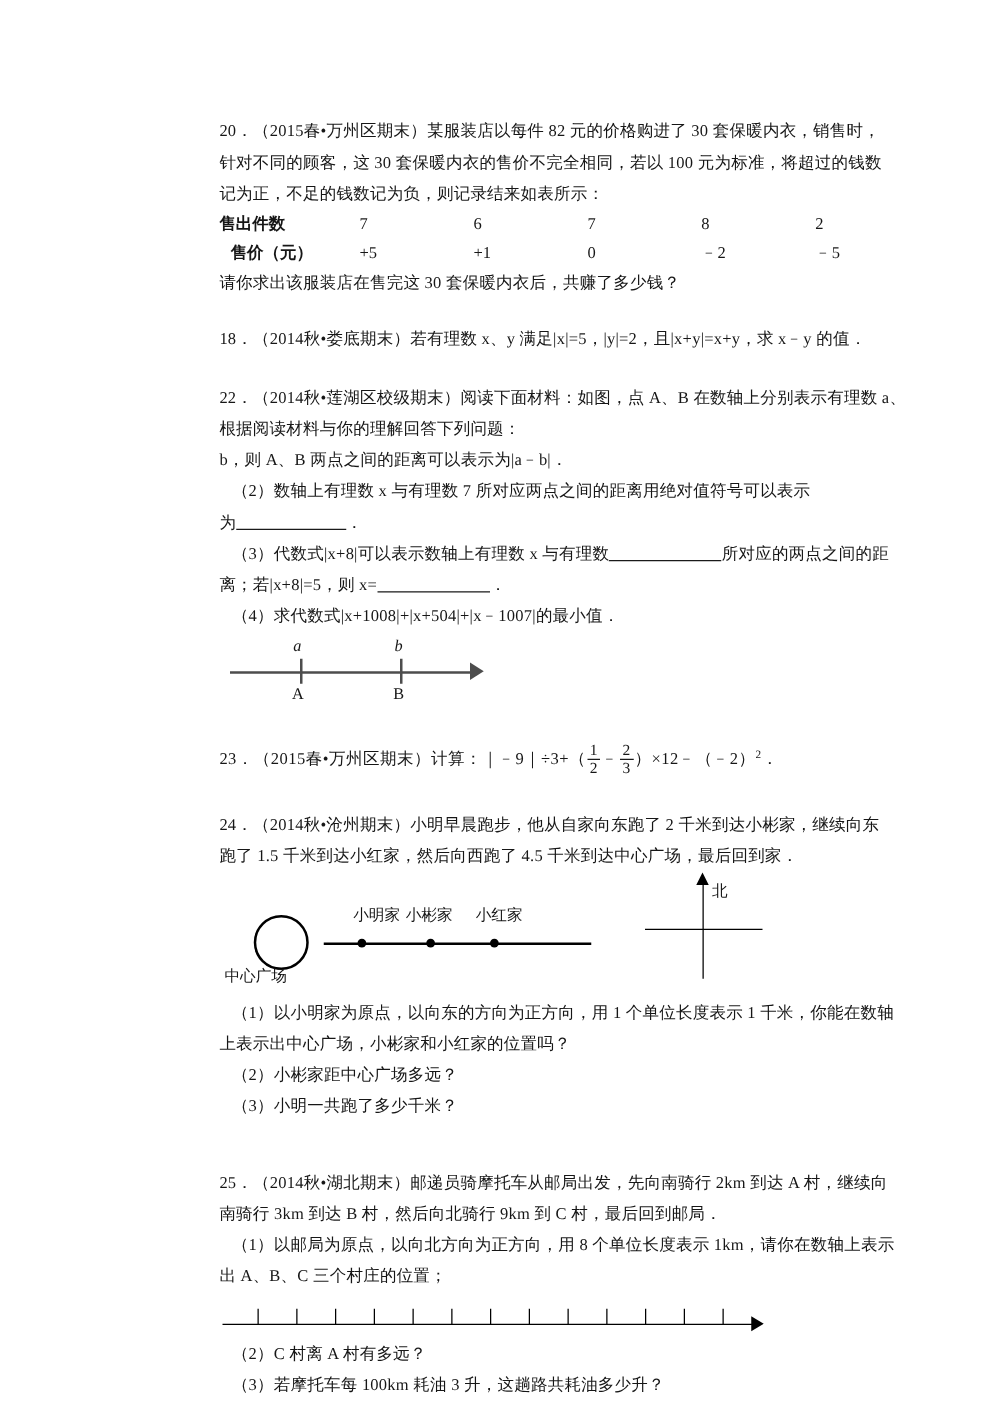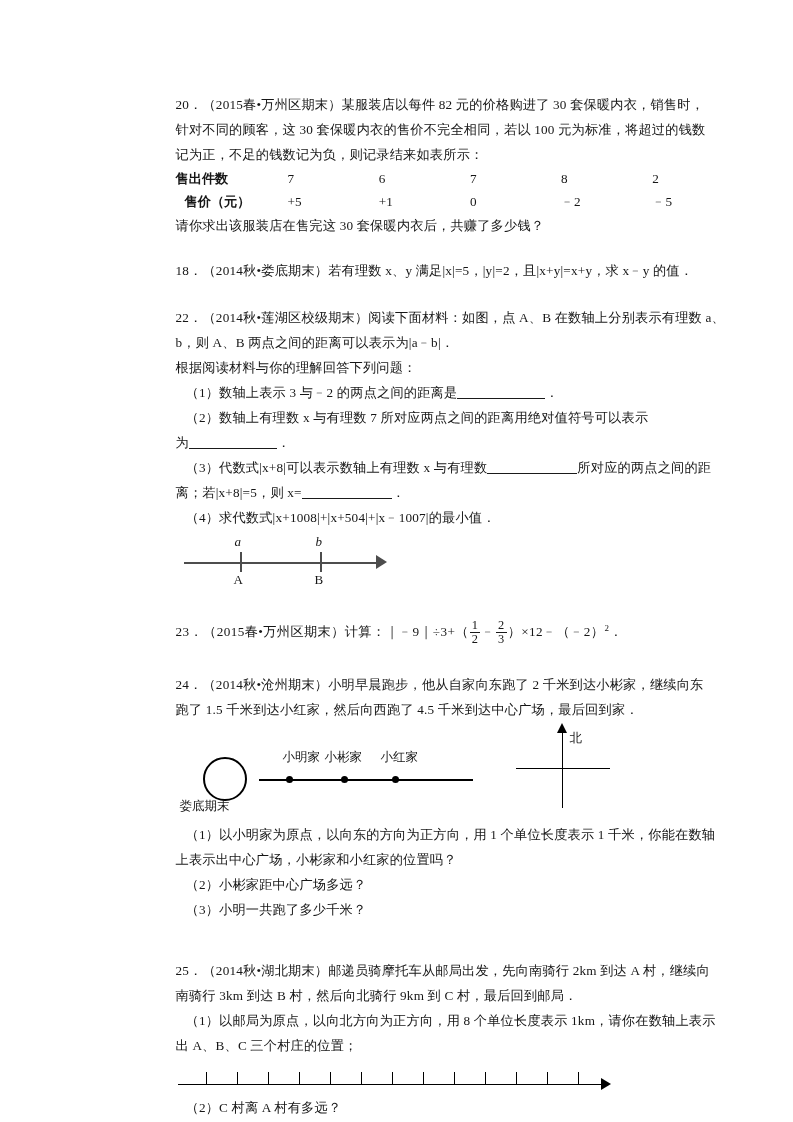--- a/index.html
+++ b/index.html
@@ -288,26 +288,23 @@
         </table>
       <div class="line">请你求出该服装店在售完这 30 套保暖内衣后，共赚了多少钱？</div>
     </div>
 
     <div class="q-block" style="margin-top:20px;margin-bottom:22px;">
       <div class="line">18．（2014秋•娄底期末）若有理数 x、y 满足|x|=5，|y|=2，且|x+y|=x+y，求 x﹣y 的值．</div>
     </div>
 
     <div class="q-block">
       <div class="line">22．（2014秋•莲湖区校级期末）阅读下面材料：如图，点 A、B 在数轴上分别表示有理数 a、</div>
+      <div class="line">根据阅读材料与你的理解回答下列问题：</div>
       <div class="line">b，则 A、B 两点之间的距离可以表示为|a﹣b|．</div>
-      <div class="line">根据阅读材料与你的理解回答下列问题：</div>
-
-      <div class="line sub">
-        <span>（1）数轴上表示 3 与﹣2 的两点之间的距离是</span><span class="blank w88"></span><span>．</span>
-      </div>
+
 
       <div class="line sub">（2）数轴上有理数 x 与有理数 7 所对应两点之间的距离用绝对值符号可以表示</div>
       <div class="line">
         <span>为</span><span class="blank w88"></span><span>．</span>
       </div>
 
       <div class="line sub">
         <span>（3）代数式|x+8|可以表示数轴上有理数 x 与有理数</span><span class="blank w90"></span><span>所对应的两点之间的距</span>
       </div>
       <div class="line">
@@ -340,21 +337,21 @@
 
       <div class="fig24">
         <div class="road"></div>
         <div class="plaza"></div>
         <div class="dot d1"></div>
         <div class="dot d2"></div>
         <div class="dot d3"></div>
         <div class="home-lbl h1">小明家</div>
         <div class="home-lbl h2">小彬家</div>
         <div class="home-lbl h3">小红家</div>
-        <div class="plaza-lbl">娄底期末</div>
+        <div class="plaza-lbl">中心广场</div>
         <div class="cmp-v"></div>
         <div class="cmp-h"></div>
         <div class="cmp-arrow"></div>
         <div class="cmp-lbl">北</div>
       </div>
 
       <div class="line sub">（1）以小明家为原点，以向东的方向为正方向，用 1 个单位长度表示 1 千米，你能在数轴</div>
       <div class="line">上表示出中心广场，小彬家和小红家的位置吗？</div>
       <div class="line sub">（2）小彬家距中心广场多远？</div>
       <div class="line sub">（3）小明一共跑了多少千米？</div>

